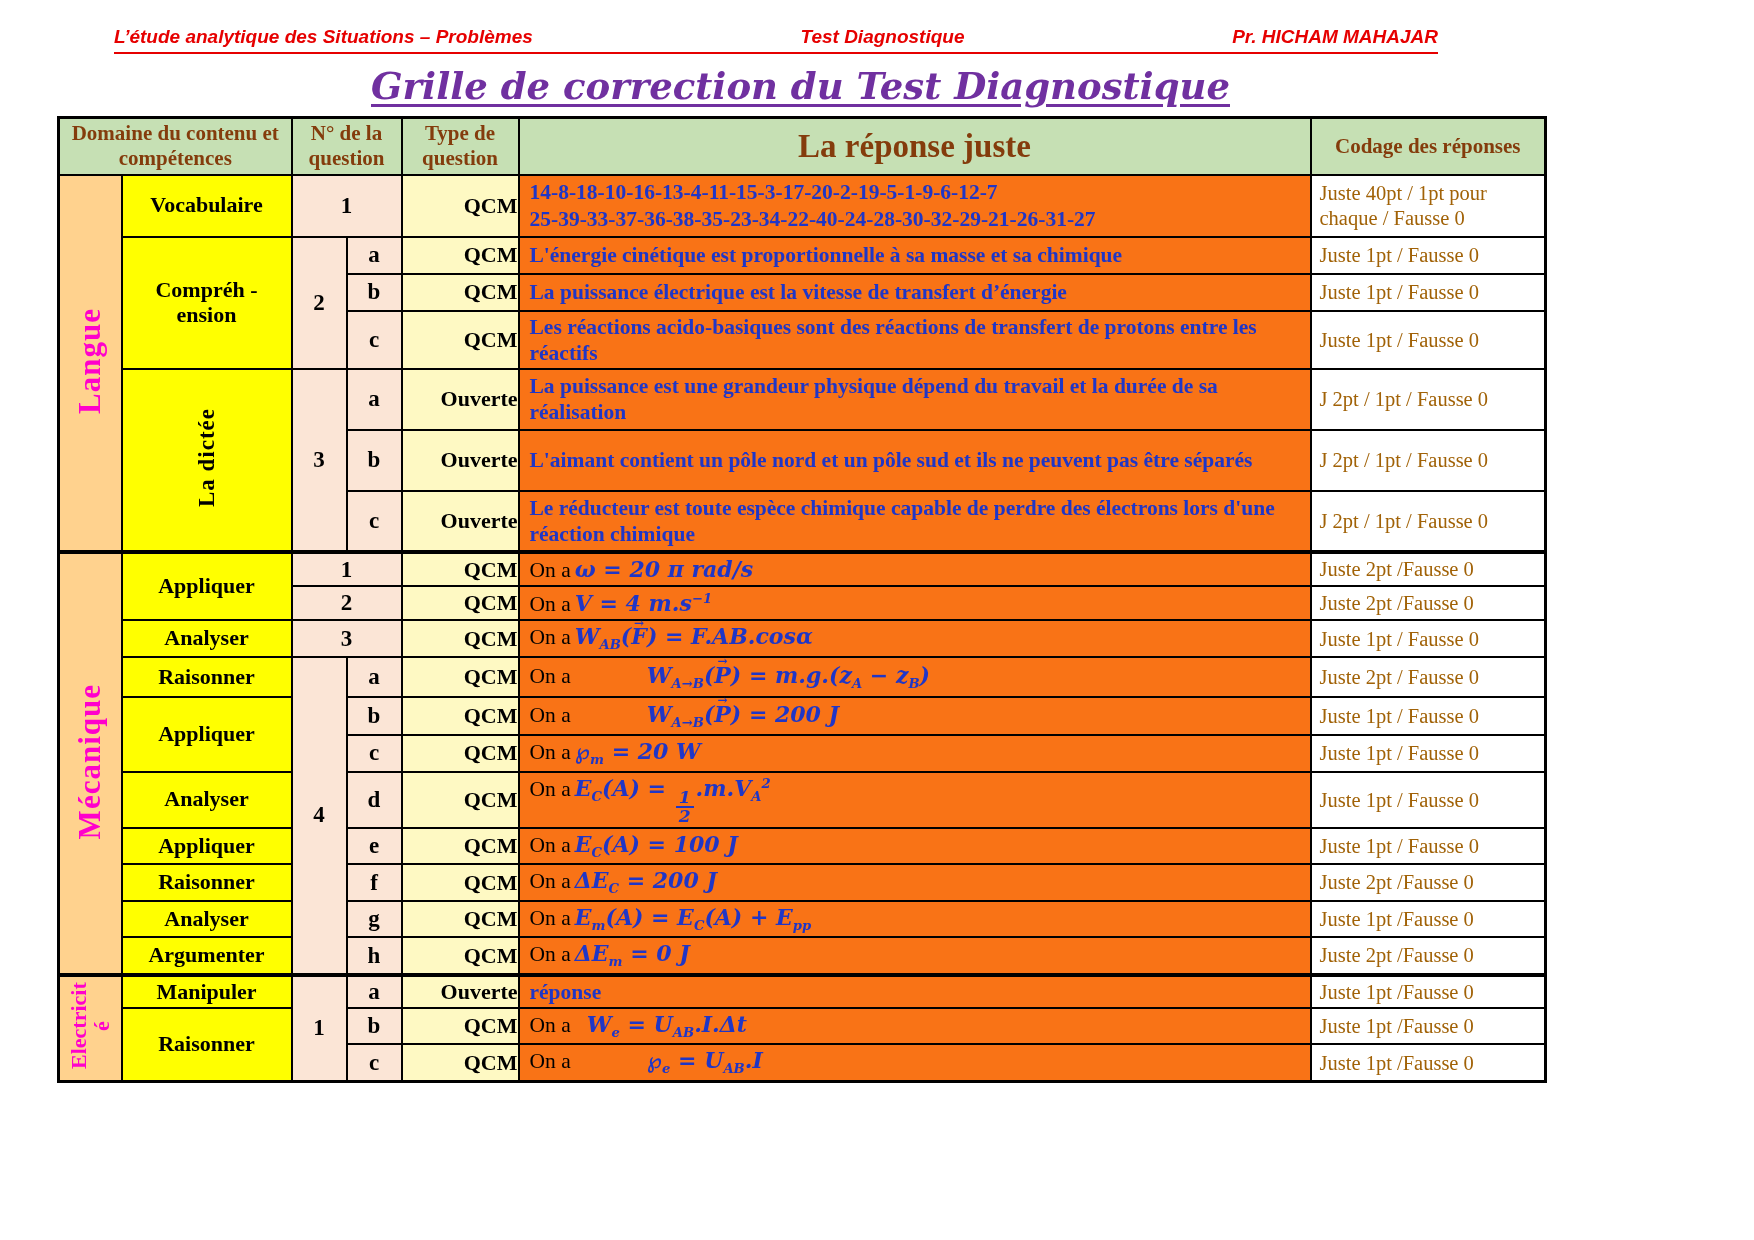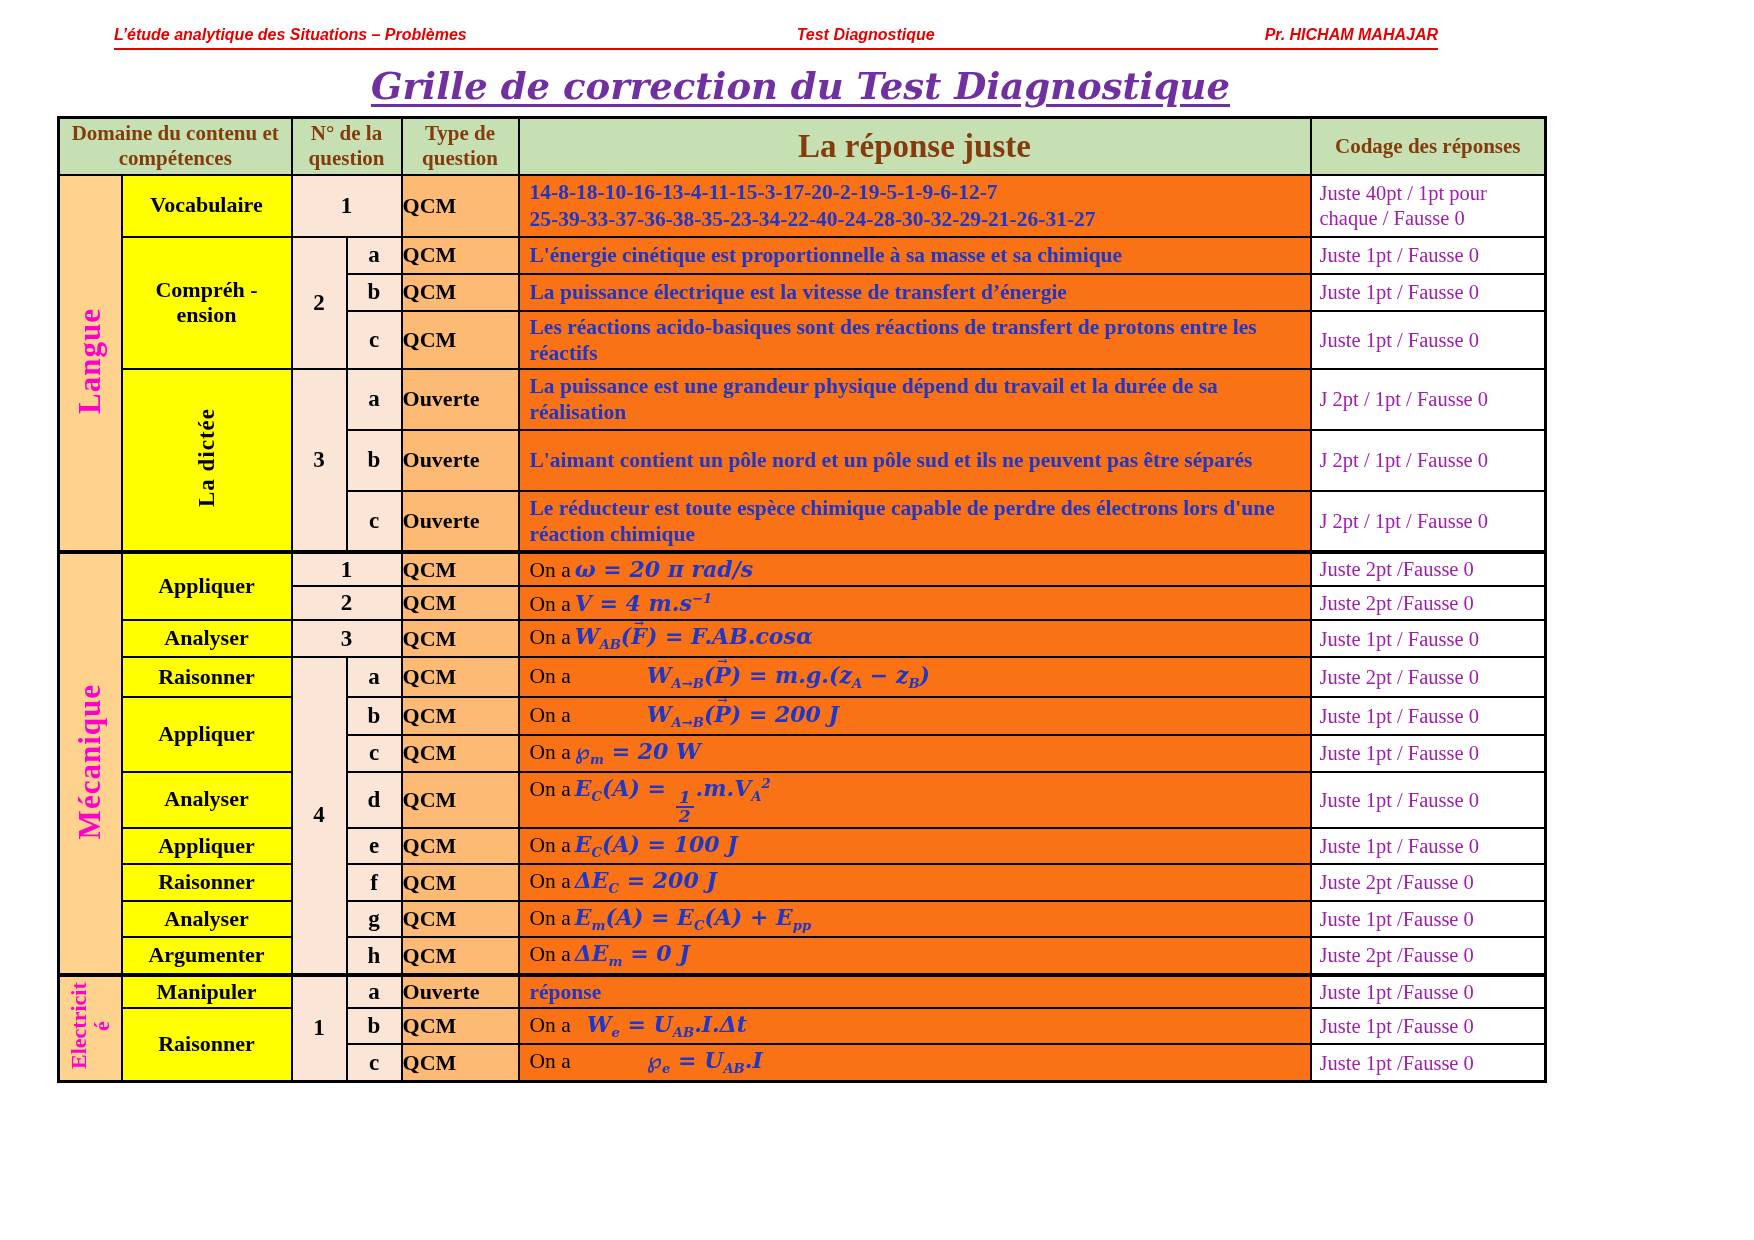--- a/index.html
+++ b/index.html
@@ -1,20 +1,20 @@
 <!DOCTYPE html>
 <html><head>
 <meta charset="utf-8">
 <style>
   *{margin:0;padding:0;box-sizing:border-box}
   html,body{width:1754px;height:1240px}
   body{background:#ffffff;font-family:"Liberation Serif","DejaVu Serif",serif;position:relative}
 
   .topbar{position:absolute;left:114px;top:26px;width:1324px;display:flex;justify-content:space-between;align-items:baseline;
-    color:#e60000;font-family:"Liberation Sans","DejaVu Sans",sans-serif;font-style:italic;font-weight:bold;font-size:16px;
+    color:#e60000;font-family:"Liberation Sans","DejaVu Sans",sans-serif;font-style:italic;font-weight:bold;font-size:19px;
     border-bottom:2.5px solid #e60000;padding-bottom:4px}
 
   .page-title{position:absolute;left:57px;top:64px;width:1487px;text-align:center;
     font-family:"DejaVu Serif",serif;font-style:italic;font-weight:bold;font-size:37px;color:#7030a0;
     text-decoration:underline;text-underline-offset:5px}
 
   table.grid{position:absolute;left:57px;top:116px;width:1487px;border-collapse:collapse;table-layout:fixed;border:3px solid #000}
   .grid td,.grid th{border:2px solid #000;vertical-align:middle}
   .grid tr.group > td{border-top:4px solid #000}
 
@@ -23,37 +23,37 @@
 
   td.domain{background:#ffd28e;text-align:center;padding:0;overflow:hidden}
   .vtext{display:inline-block;writing-mode:vertical-rl;transform:rotate(180deg);white-space:nowrap}
   .dlabel{color:#ff00cc;font-weight:bold;font-size:31px;letter-spacing:1px}
   .dlabel.small{font-size:22px;white-space:normal;height:94px;line-height:1.05;word-break:break-all;letter-spacing:0}
 
   td.comp{background:#ffff00;text-align:center;font-weight:bold;font-size:22px;line-height:1.12;padding:1px 4px;color:#000}
   td.comp .vtext{font-size:23px;letter-spacing:1px;color:#000}
 
   td.qcell{background:#fbe5d6;text-align:center;font-weight:bold;font-size:23px;color:#000}
-  td.tcell{background:#fdba74;text-align:left;font-weight:bold;font-size:22px;color:#000}
+  td.tcell{background:#fef9c3;text-align:right;font-weight:bold;font-size:22px;color:#000}
 
   td.acell{background:#f97316;text-align:left;padding:2px 10px;font-size:21.5px;line-height:1.22}
   .atext{color:#1f36c7;font-weight:bold}
   .prefix{color:#000}
   .formula{color:#1f36c7;font-weight:bold;font-style:italic;font-family:"DejaVu Serif","DejaVu Sans",serif;font-size:22px;margin-left:4px;white-space:nowrap}
   .formula.gap-lg{margin-left:76px}
   .formula.gap-sm{margin-left:16px}
   .formula sub{font-size:0.6em}
   .formula sup{font-size:0.6em}
   .vec{position:relative;display:inline-block}
   .vec::after{content:"→";position:absolute;left:50%;top:-0.62em;transform:translateX(-50%);font-size:0.55em}
   .frac{display:inline-flex;flex-direction:column;align-items:center;line-height:1;font-size:0.78em;vertical-align:-0.4em;margin:0 2px}
   .frac span{padding:0 3px;display:block}
   .frac span + span{border-top:2px solid currentColor}
 
-  td.ccell{background:#fff;font-size:20.5px;padding:1px 8px;line-height:1.18;color:#a21caf}
+  td.ccell{background:#fff;font-size:20.5px;padding:1px 8px;line-height:1.18;color:#a16207}
 </style>
 </head>
 <body>
 
 <div class="topbar">
   <span>L’étude analytique des Situations – Problèmes</span>
   <span>Test Diagnostique</span>
   <span>Pr. HICHAM MAHAJAR</span>
 </div>
 

